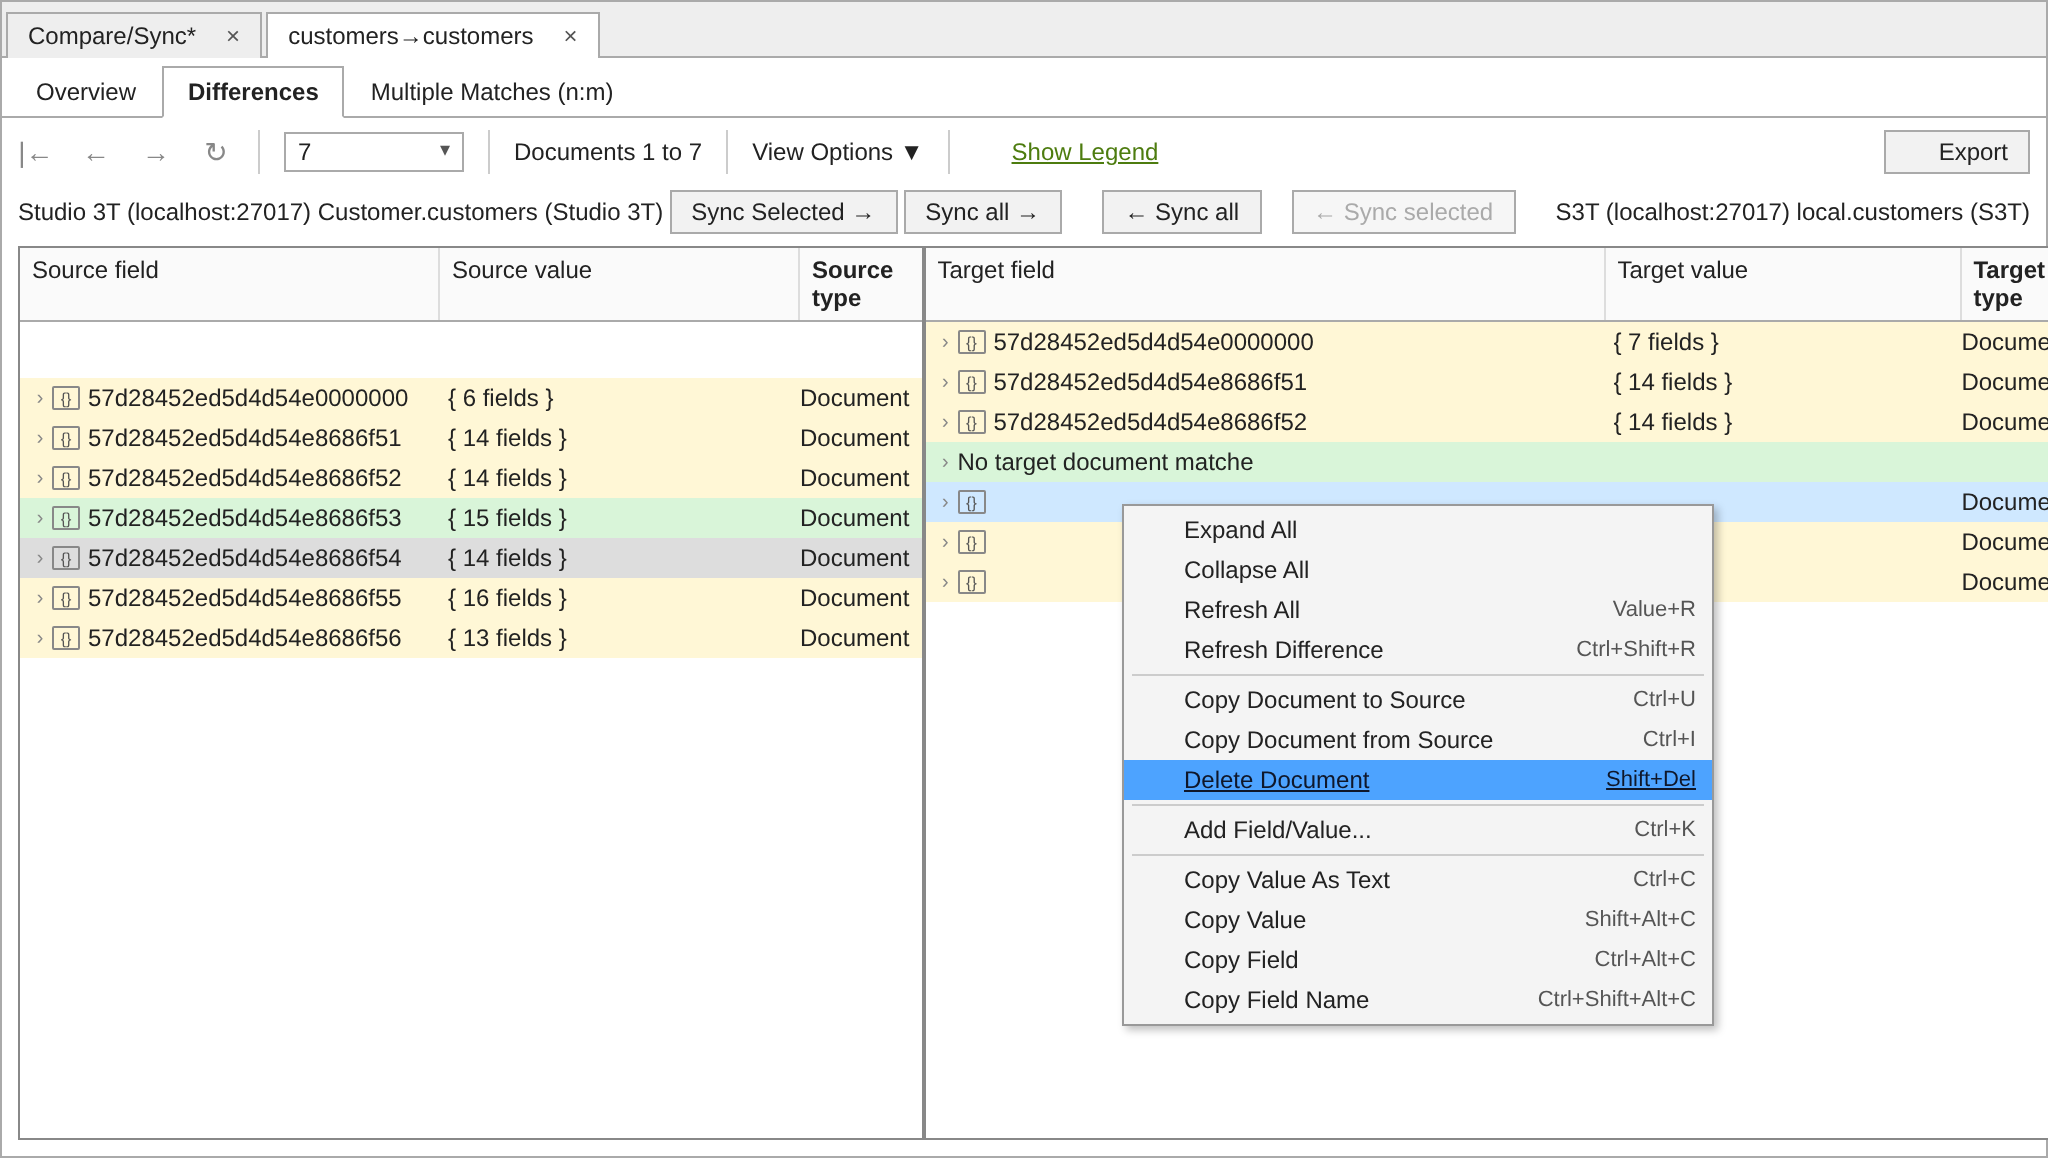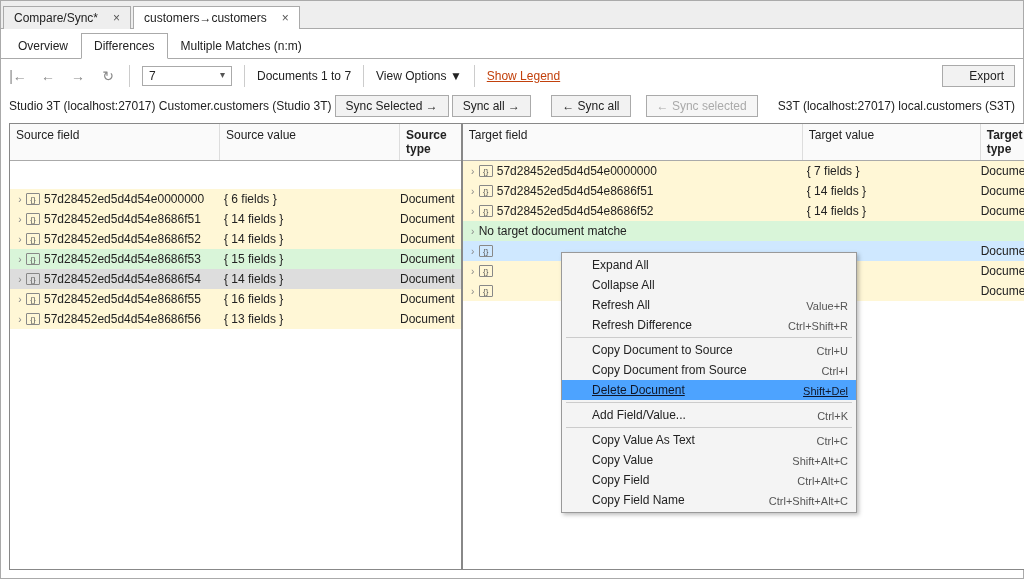--- a/index.html
+++ b/index.html
@@ -4,27 +4,27 @@
 <style>
 * { box-sizing: border-box; margin: 0; padding: 0; font-family: "Segoe UI", Tahoma, Arial, sans-serif; font-size: 12px; }
 body { background: #fff; color: #222; width: 1024px; height: 579px; overflow: hidden; position: relative; }
 .window { border: 1px solid #aaa; width: 1024px; height: 579px; display: flex; flex-direction: column; }
 .top-tabs { display: flex; align-items: flex-end; height: 28px; background: #eee; border-bottom: 1px solid #aaa; padding-left: 2px; }
 .top-tab { padding: 4px 10px; border: 1px solid #aaa; background: #fff; border-bottom: none; margin-right: 2px; display:flex; align-items:center; gap:15px; position:relative; top:1px; }
 .top-tab.inactive { background:#eee; }
 .close-x { color:#555; }
 .sub-tabs { display:flex; align-items:flex-end; height:30px; background:#fff; border-bottom:1px solid #aaa; padding-left:4px; }
 .sub-tab { padding:5px 12px; border:1px solid transparent; border-bottom:none; margin-top:2px; }
-.sub-tab.active { border:1px solid #aaa; border-bottom:1px solid #fff; background:#fff; position:relative; top:1px; }
+.sub-tab.active { border:1px solid #aaa; border-bottom:1px solid #fff; background:#fff; position:relative; top:1px;font-weight:bold; }
 .toolbar { display:flex; align-items:center; padding:6px 8px; gap:12px; }
 .toolbar .sep { width:1px; height:22px; background:#ccc; }
 .arrow-btn { width:18px; height:18px; display:inline-flex; align-items:center; justify-content:center; color:#888; cursor:pointer; font-size:14px;}
 .pagebox { border:1px solid #aaa; padding:2px 22px 2px 6px; width:90px; background:#fff; position:relative;}
 .pagebox:after { content:"▾"; position:absolute; right:6px; top:2px; font-size:10px; color:#555;}
-.link { color:#c2410c; text-decoration:underline; }
+.link { color:#4d7c0f; text-decoration:underline;margin-left:19px; }
 .btn { border:1px solid #aaa; background:#f2f2f2; padding:3px 10px; cursor:pointer; }
 .btn.disabled { color:#aaa; background:#f6f6f6;margin-left:12px; }
 .right-push { margin-left:auto;padding-left:26px; }
 .titlebar { display:flex; align-items:center; padding:2px 8px 6px; gap:3px;justify-content:center; }
 .titlebar .spacer { flex:1; }
 .panes { display:flex; flex:1; padding:0 8px 8px 8px; gap:0; min-height:0;}
 .pane { border:1px solid #888; display:flex; flex-direction:column; min-height:0; background:#fff;}
 .pane.left { width:462px;gap:28px; }
 .pane.right { flex:1; }
 .middle { width:110px; display:flex; flex-direction:column; align-items:center; padding-top:30px;}
@@ -38,21 +38,21 @@
 .row.blue { background:#cfe8ff; }
 .row.sel { background:#ddd; }
 .chev { width:12px; text-align:center; color:#888; font-size:10px;}
 .idicon { width:14px; height:12px; border:1px solid #888; border-radius:1px; display:inline-flex; align-items:center; justify-content:center; margin-right:4px; font-size:8px; color:#555;}
 .cell-field { width:198px; display:flex; align-items:center; overflow:hidden; white-space:nowrap;}
 .cell-value { width:176px; white-space:nowrap; overflow:hidden;}
 .cell-type { flex:1; padding-right:6px;}
 .connector { height:20px; width:100%; display:flex; align-items:center; }
 .connector .bar { height:4px; width:100%; background:#eee; border-top:1px solid #ccc; border-bottom:1px solid #ccc;}
 .ctx-menu { position:absolute; left:561px; top:252px; width:296px; background:#f4f4f4; border:1px solid #999; box-shadow:2px 2px 4px rgba(0,0,0,0.25); z-index:100; padding:2px 0;}
-.ctx-item { display:flex; justify-content:space-between; padding:3px 8px 3px 30px; align-items:flex-end;}
+.ctx-item { display:flex; justify-content:space-between; padding:3px 8px 3px 30px; align-items:center;}
 .ctx-item.hl { background:#4da3ff; color:#000; }
 .ctx-item.hl span { color:#0f172a;text-decoration:underline;}
 .ctx-sep { height:1px; background:#ccc; margin:2px 4px; }
 .ctx-sc { color:#555; font-size:11px;}
 .left  .cell-field { width:210px; }
 .left  .cell-value { width:176px; }
 .right .cell-field { width:340px; }
 .right .cell-value { width:174px; }
 </style>
 </head>

